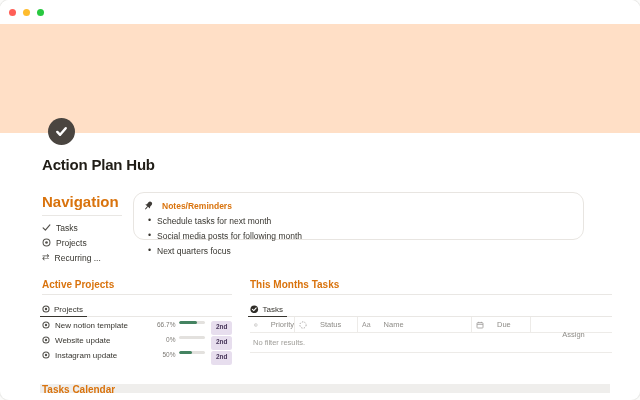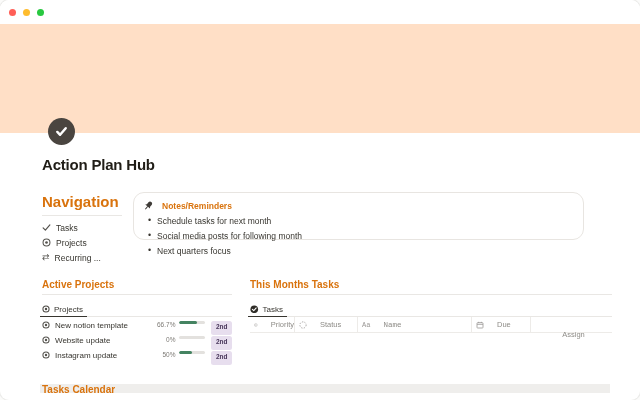--- a/index.html
+++ b/index.html
@@ -46,21 +46,21 @@
   .pct { font-size:6.5px; color:#7d7a75; width:22px; text-align:right; margin-right:4px; }
   .bar { width:26px; height:3px; border-radius:2px; background:#e3e1de; overflow:hidden; margin-right:6px; }
   .bar-fill { height:100%; border-radius:2px; }
   .badge { font-size:6.5px; font-weight:bold; color:#47355a; background:#e7deee; border-radius:2.5px; padding:1.5px 4.5px; }
   
   .mt { position:absolute; left:250px; top:279px; width:362px; }
   .tbl-head { display:flex; height:16px; align-items:center; border-bottom:1px solid #edebe8; color:#8e8c87; font-size:7.5px; }
   .tbl-head .cell { display:flex; align-items:center; gap:13px; height:100%; padding-left:4px; border-right:1px solid #edebe8; }
   .tbl-head .cell:last-child { border-right:none; }
   .tbl-head svg { color:#9b9895; }
-  .c-priority { width:45px; } .c-status { width:63px; } .c-name { width:114px;font-family:Liberation Mono, monospace; } .c-due { width:59px; } .c-assign { width:81px;flex-direction:column; }
+  .c-priority { width:45px; } .c-status { width:63px; } .c-name { width:114px; } .c-due { width:59px; } .c-assign { width:81px;flex-direction:column; }
   .empty-row { font-size:7.5px; color:#9f9d98; padding:5px 0 5px 3px; border-bottom:1px solid #edebe8; }
   
   .tc-strip { position:absolute; left:40px; top:384px; width:570px; height:9px; background:#efeeec; }
   .tc-title { position:absolute; left:42px; top:384px; font-size:10px; font-weight:bold; }
   .accent { color:#d9730d; }
   svg { display:block; }
 </style>
 </head>
 <body>
 
@@ -218,18 +218,19 @@
       <div class="cell c-assign">
         <svg width="9" height="8" viewBox="0 0 13 12">
             <circle cx="4" cy="4" r="2" fill="none" stroke="#9b9895" stroke-width="1.1"></circle>
             <path d="M1 10.5 C1 8 7 8 7 10.5" fill="none" stroke="#9b9895" stroke-width="1.1"></path>
             <circle cx="9.5" cy="4" r="1.7" fill="none" stroke="#9b9895" stroke-width="1.1"></circle>
             <path d="M8.8 7.9 C11 7.6 12.3 8.7 12.3 10.5" fill="none" stroke="#9b9895" stroke-width="1.1"></path>
           </svg>
         <span>Assign</span>
       </div>
     </div>
+    <div class="empty-row">No filter results.</div>
   </div>
 
   <div class="tc-strip"></div>
   <div class="tc-title accent">Tasks Calendar</div>
 
 </div>
 
 </body></html>

